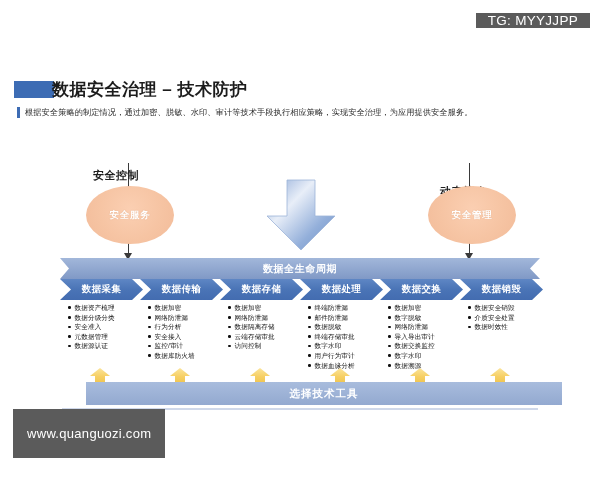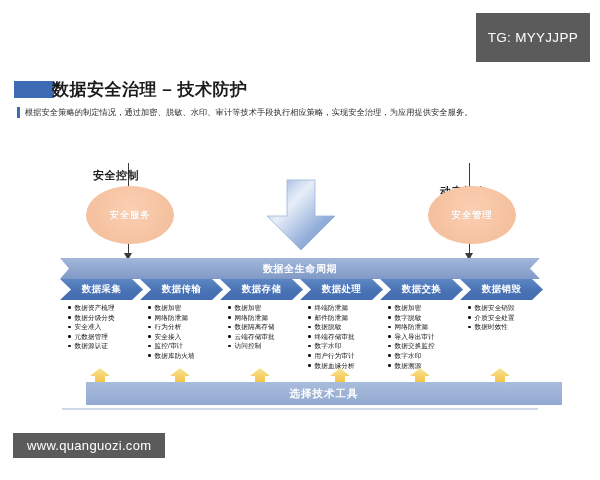--- a/index.html
+++ b/index.html
@@ -19,22 +19,22 @@
   
   .wm {
     position: absolute;
     background: #5b5b5b;
     color: #ffffff;
     font-size: 13px;
     letter-spacing: .3px;
     display: flex; align-items: center; justify-content: center;
     white-space: nowrap;
   }
-  #tg-badge { right: 10px; top: 13px; padding: 17px 12px; font-size: 13.5px; }
-  #site-badge { left: 13px; bottom: 22px; padding: 5px 14px; font-size: 13px; }
+  #tg-badge { right: 10px; top: 13px; padding: 0 12px; font-size: 13.5px; }
+  #site-badge { left: 13px; bottom: 22px; padding: 17px 14px; font-size: 13px; }
 
   
   #accent-bar {
     position: absolute; left: 14px; top: 81px;
     width: 40px; height: 17px;
     background: #3d6cb4;
   }
   #page-title {
     position: absolute; left: 52px; top: 78px;
     font-size: 17px; font-weight: 700; color: #1c1c1c;

